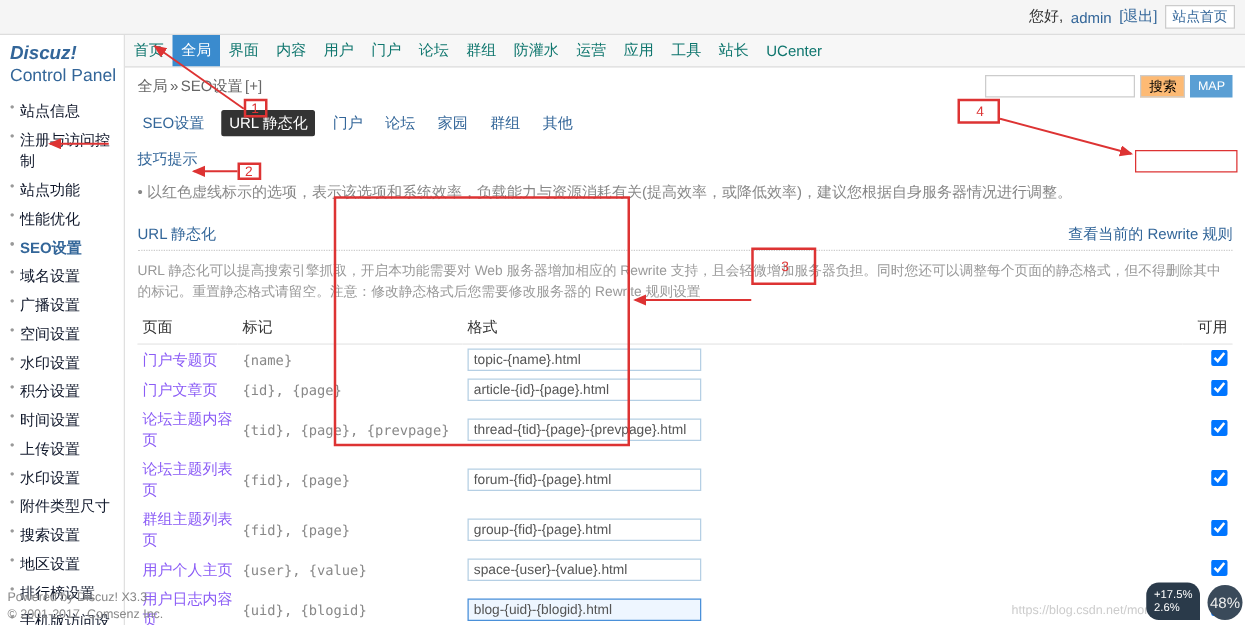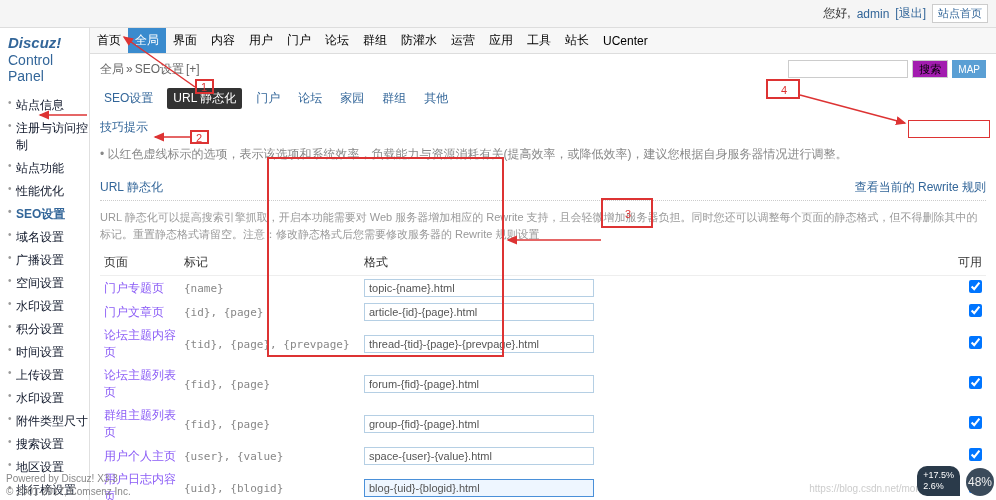--- a/index.html
+++ b/index.html
@@ -4,37 +4,37 @@
 <style>
 * { margin: 0; padding: 0; box-sizing: border-box; }
 body { font-family: "Microsoft YaHei", Arial, sans-serif; font-size: 12px; color: #333; background: #fff; width: 996px; height: 500px; overflow: hidden; position: relative; }
 a { text-decoration: none; color: #333; }
 
 .top-bar { height: 28px; background: #f5f5f5; border-bottom: 1px solid #ddd; display: flex; justify-content: flex-end; align-items: center; padding: 0 8px; font-size: 12px; gap: 6px; }
 .top-bar a { color: #336699; }
 .top-bar .btn-box { border: 1px solid #ccc; padding: 1px 5px; background: #fff; font-size: 11px; }
 
 .container { display: flex; height: calc(100% - 28px); }
-.sidebar { width: 90px; border-right: 1px solid #e0e0e0; padding: 6px 0 6px 8px; background: #fff; }
+.sidebar { width: 100px; border-right: 1px solid #e0e0e0; padding: 6px 0 6px 8px; background: #fff; }
 .logo { color: #336699; font-size: 15px; font-weight: bold; font-style: italic; margin-bottom: 1px; }
 .logo-sub { color: #336699; font-size: 14px; margin-bottom: 10px; }
 .side-item { display: block; padding: 3px 0 3px 8px; color: #0f172a; font-size: 12px; position: relative; }
 .side-item::before { content: "•"; position: absolute; left: 0; color: #999; font-size: 10px; }
 .side-item.active { color: #336699; font-weight: bold; }
 
 .main { flex: 1; display: flex; flex-direction: column; overflow: hidden; }
 .nav-tabs { height: 26px; background: #f7f7f7; border-bottom: 1px solid #ddd; display: flex; align-items: stretch; }
-.nav-tab { padding: 0 7px; display: flex; align-items: center; font-size: 12px; color: #000000; cursor: pointer; }
+.nav-tab { padding: 0 7px; display: flex; align-items: center; font-size: 12px; color: #0f766e; cursor: pointer; }
 .nav-tab.active { background: #3a8bce; color: #fff; }
 
 .breadcrumb { padding: 6px 10px; font-size: 12px; color: #666; display: flex; align-items: flex-end; justify-content: space-between; }
 .breadcrumb .bc-left span { margin-right: 2px; }
 .search-box { display: flex; gap: 4px; }
 .search-box input { width: 120px; height: 18px; border: 1px solid #ccc; font-size: 11px; padding: 0 3px; }
-.search-btn { border: 1px solid #ccc; background: #a21caf; padding: 0 6px; font-size: 11px; cursor: pointer; }
+.search-btn { border: 1px solid #ccc; background: #fdba74; padding: 0 6px; font-size: 11px; cursor: pointer; }
 .map-btn { background: #5a9fd4; color: #fff; border: none; padding: 1px 6px; font-size: 10px; cursor: pointer; }
 
 .sub-tabs { padding: 4px 10px; display: flex; gap: 10px; font-size: 12px; align-items: center; }
 .sub-tab { color: #336699; cursor: pointer; padding: 2px 4px; }
 .sub-tab.active { background: #333; color: #fff; padding: 2px 6px; border-radius: 2px; }
 .sub-tab.first { color: #336699; font-weight: normal; }
 
 .content { padding: 0 10px 10px 10px; overflow-y: auto; flex: 1; position: relative; }
 .tip-title { color: #336699; font-size: 12px; padding: 6px 0; }
 .tip-text { color: #888; font-size: 12px; padding: 4px 0 12px 0; }
@@ -42,21 +42,21 @@
 .section-head { display: flex; justify-content: space-between; align-items: center; padding: 4px 0; border-bottom: 1px dotted #ccc; margin-bottom: 4px; }
 .section-title { color: #336699; font-size: 12px; }
 .rewrite-link { color: #336699; font-size: 12px; }
 .section-desc { color: #999; font-size: 11px; padding: 4px 0 8px 0; line-height: 1.5; }
 
 .rule-table { width: 100%; border-collapse: collapse; }
 .rule-table th { text-align: left; font-weight: normal; color: #333; font-size: 12px; padding: 4px 4px; border-bottom: 1px solid #eee; }
 .rule-table td { padding: 3px 4px; font-size: 12px; color: #666; vertical-align: middle; }
 .rule-table td.col1 { width: 80px; color: #8b5cf6; }
 .rule-table td.col2 { width: 180px; color: #888; font-family: monospace; font-size: 11px; }
-.rule-table td.col3 input { width: 230px; height: 18px; border: 1px solid #b5cfe4; padding: 0 4px; font-size: 11px; color: #555; }
+.rule-table td.col3 input { width: 187px; height: 18px; border: 1px solid #b5cfe4; padding: 0 4px; font-size: 11px; color: #555; }
 .rule-table td.col3 input.focus { border: 1px solid #4a90d9; background: #eef6ff; }
 .rule-table td.col4 { text-align: right; width: 40px; }
 .rule-table td.col4 input { cursor: pointer; }
 
 .footer { position: absolute; bottom: 2px; left: 6px; font-size: 10px; color: #888; line-height: 1.3; }
 
 .annot { position: absolute; border: 2px solid #d33; pointer-events: none; z-index: 50; }
 .annot-label { position: absolute; color: #d33; font-size: 11px; font-family: Arial; }
 .arrow { position: absolute; z-index: 49; pointer-events: none; }
 

